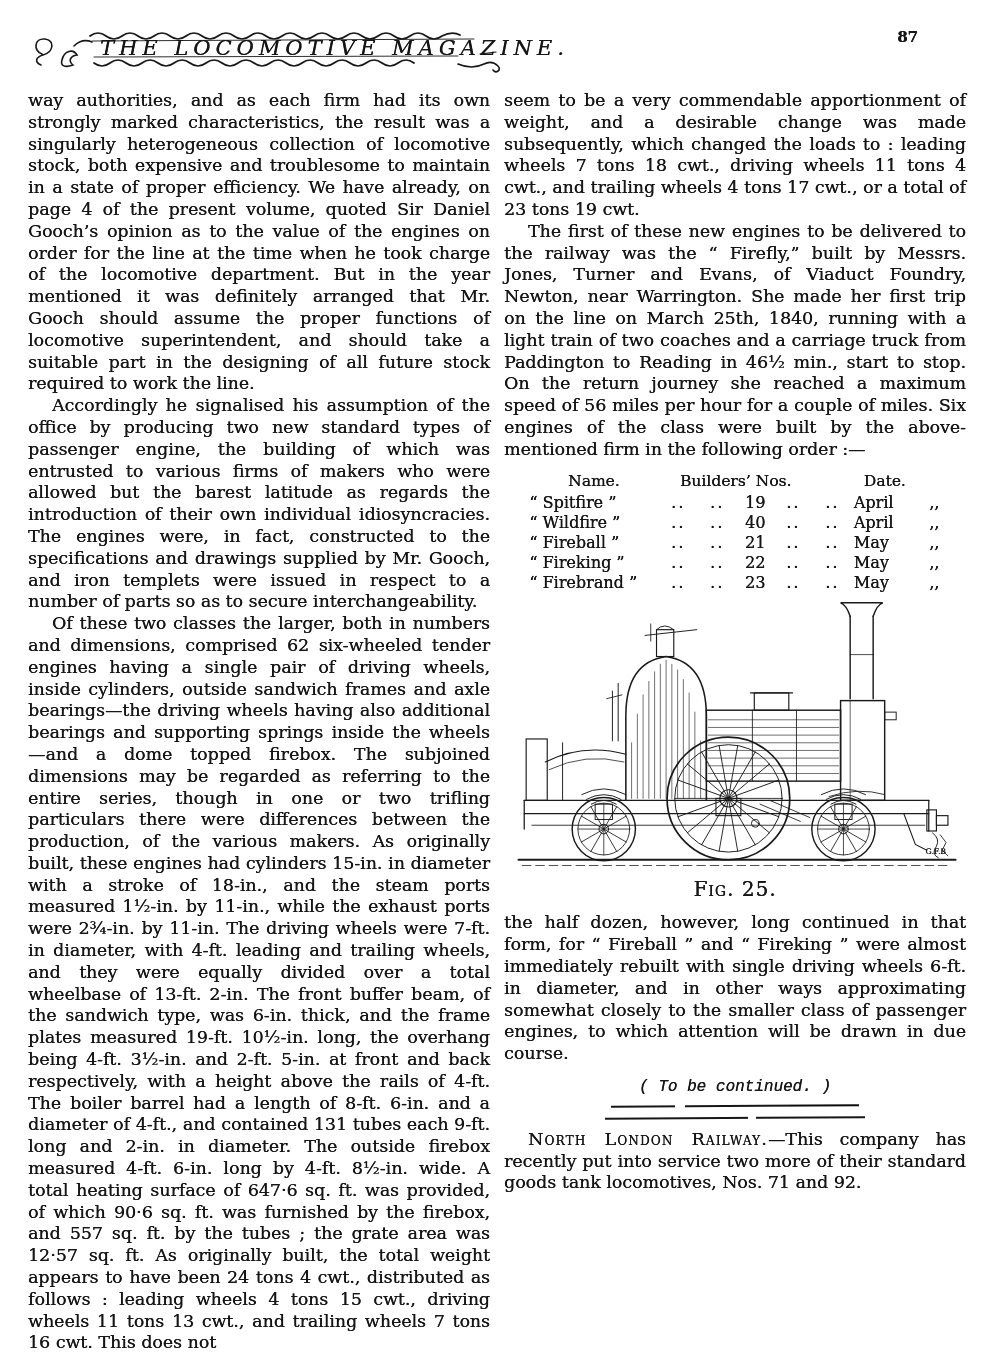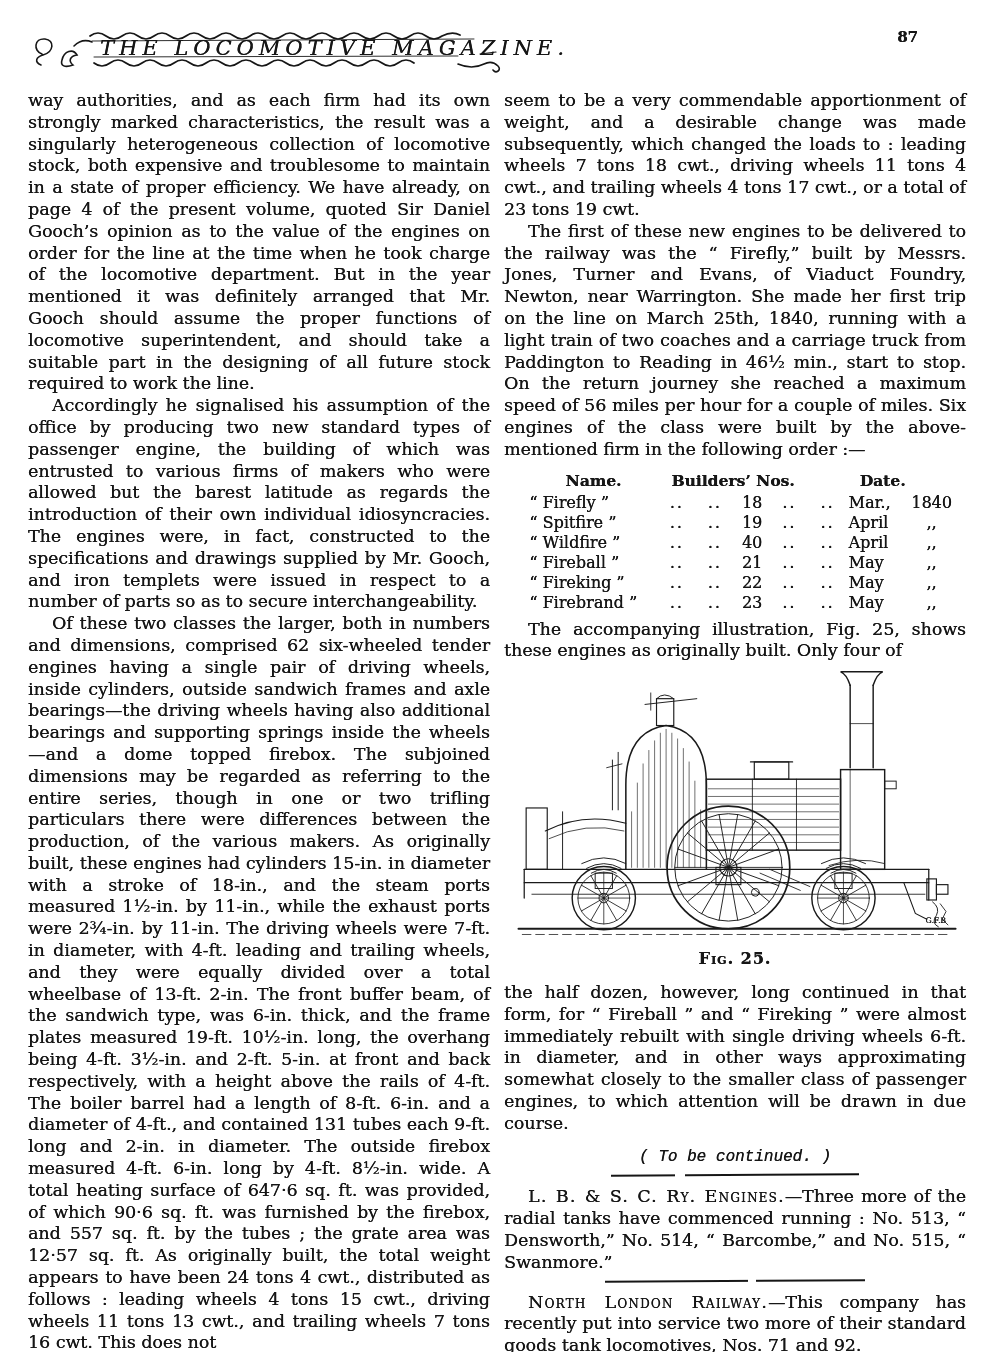--- a/index.html
+++ b/index.html
@@ -26,31 +26,31 @@
     font-weight:500;
   }
   .page-number { font-weight:bold; font-size:15px; margin:10px 48px 0 0; }
   
   .columns { display:flex; gap:14px; margin-top:10px; }
   .col { width:462px; font-size:17.4px; line-height:21.8px; text-align:justify; }
   .col p { margin:0; }
   .indent { text-indent:24px; }
   
   .engine-table { width:96%; margin:10px auto 6px auto; border-collapse:collapse; font-size:16px; line-height:20px; }
-  .engine-table th { font-weight:bold; font-size:15.5px; text-align:center; padding:0 0 2px 0; }
+  .engine-table th { font-weight:normal; font-size:15.5px; text-align:center; padding:0 0 2px 0; }
   .engine-table td { padding:0 2px; white-space:nowrap; }
   .t-name { width:150px; text-align:left; padding-left:16px !important; }
   .t-dots { width:44px; text-align:center; letter-spacing:2px; }
   .t-no   { width:40px; text-align:center; }
   .t-month{ width:64px; text-align:left; }
   .t-year { width:52px; text-align:center; }
   
   .figure { margin:6px 0 12px 0; text-align:center; }
   .figure svg { display:block; width:468px; height:278px; margin:0 auto; }
-  .fig-caption { font-variant:small-caps; font-size:16px; letter-spacing:1px; margin-top:2px;font-weight:bold; }
+  .fig-caption { font-variant:small-caps; font-size:20px; letter-spacing:1px; margin-top:2px; }
   
   .tbc { text-align:center; font-style:italic; font-size:16px; margin:12px 0 6px 0;font-family:Liberation Mono, monospace; }
   .section-rule {
     width:248px; height:2px; margin:6px auto 10px auto;
     background:linear-gradient(90deg,#161616 0 26%,transparent 26% 30%,#161616 30% 72%,#0c0c0c 72% 100%);
     transform:skewY(-0.3deg);
   }
   .section-rule.second {
     width:260px;
     background:linear-gradient(90deg,#161616 0 55%,transparent 55% 58%,#161616 58% 100%);
@@ -102,30 +102,20 @@
       <table class="engine-table">
         <thead>
           <tr>
             <th class="t-name">Name.</th>
             <th colspan="4">Builders’ Nos.</th>
             <th colspan="3">Date.</th>
           </tr>
         </thead>
         <tbody>
           <tr>
-            <td class="t-name">“ Firefly ”</td>
-            <td class="t-dots">..</td>
-            <td class="t-dots">..</td>
-            <td class="t-no">18</td>
-            <td class="t-dots">..</td>
-            <td class="t-dots">..</td>
-            <td class="t-month">Mar.,</td>
-            <td class="t-year">1840</td>
-          </tr>
-          <tr>
             <td class="t-name">“ Spitfire ”</td>
             <td class="t-dots">..</td>
             <td class="t-dots">..</td>
             <td class="t-no">19</td>
             <td class="t-dots">..</td>
             <td class="t-dots">..</td>
             <td class="t-month">April</td>
             <td class="t-year">,,</td>
           </tr>
           <tr>
@@ -164,21 +154,20 @@
             <td class="t-dots">..</td>
             <td class="t-no">23</td>
             <td class="t-dots">..</td>
             <td class="t-dots">..</td>
             <td class="t-month">May</td>
             <td class="t-year">,,</td>
           </tr>
         </tbody>
       </table>
 
-      <p class="indent">The accompanying illustration, Fig. 25, shows these engines as originally built.   Only four of</p>
 
       <div class="figure">
         <svg viewBox="0 0 470 290">
           <g fill="none" stroke="#1a1a1a" stroke-width="1.3" stroke-linecap="round">
 
             <line x1="6" y1="272" x2="462" y2="272" stroke-width="2"></line>
             <line x1="10" y1="278" x2="456" y2="278" stroke-width="0.8" stroke-dasharray="9 5"></line>
 
             <line x1="12" y1="210" x2="434" y2="210"></line>
             <line x1="12" y1="224" x2="434" y2="224"></line>
@@ -310,21 +299,20 @@
         </svg>
         <div class="fig-caption">Fig. 25.</div>
       </div>
 
       <p>the half dozen, however, long continued in that form, for “ Fireball ” and “ Fireking ” were almost immediately rebuilt with single driving wheels 6-ft. in diameter, and in other ways approximating somewhat closely to the smaller class of passenger engines, to which attention will be drawn in due course.</p>
 
       <div class="tbc">( To be continued. )</div>
 
       <div class="section-rule"></div>
 
-      <p class="indent news-item"><span class="item-lead">L. B. &amp; S. C. Ry. Engines.</span><span>—Three more of the radial tanks have commenced running : No. 513, “ Densworth,” No. 514, “ Barcombe,” and No. 515, “ Swanmore.”</span></p>
 
       <div class="section-rule second"></div>
 
       <p class="indent news-item"><span class="item-lead">North London Railway.</span><span>—This company has recently put into service two more of their standard goods tank locomotives, Nos. 71 and 92.</span></p>
     </div>
   </div>
 
 </div>
 
 </body></html>

